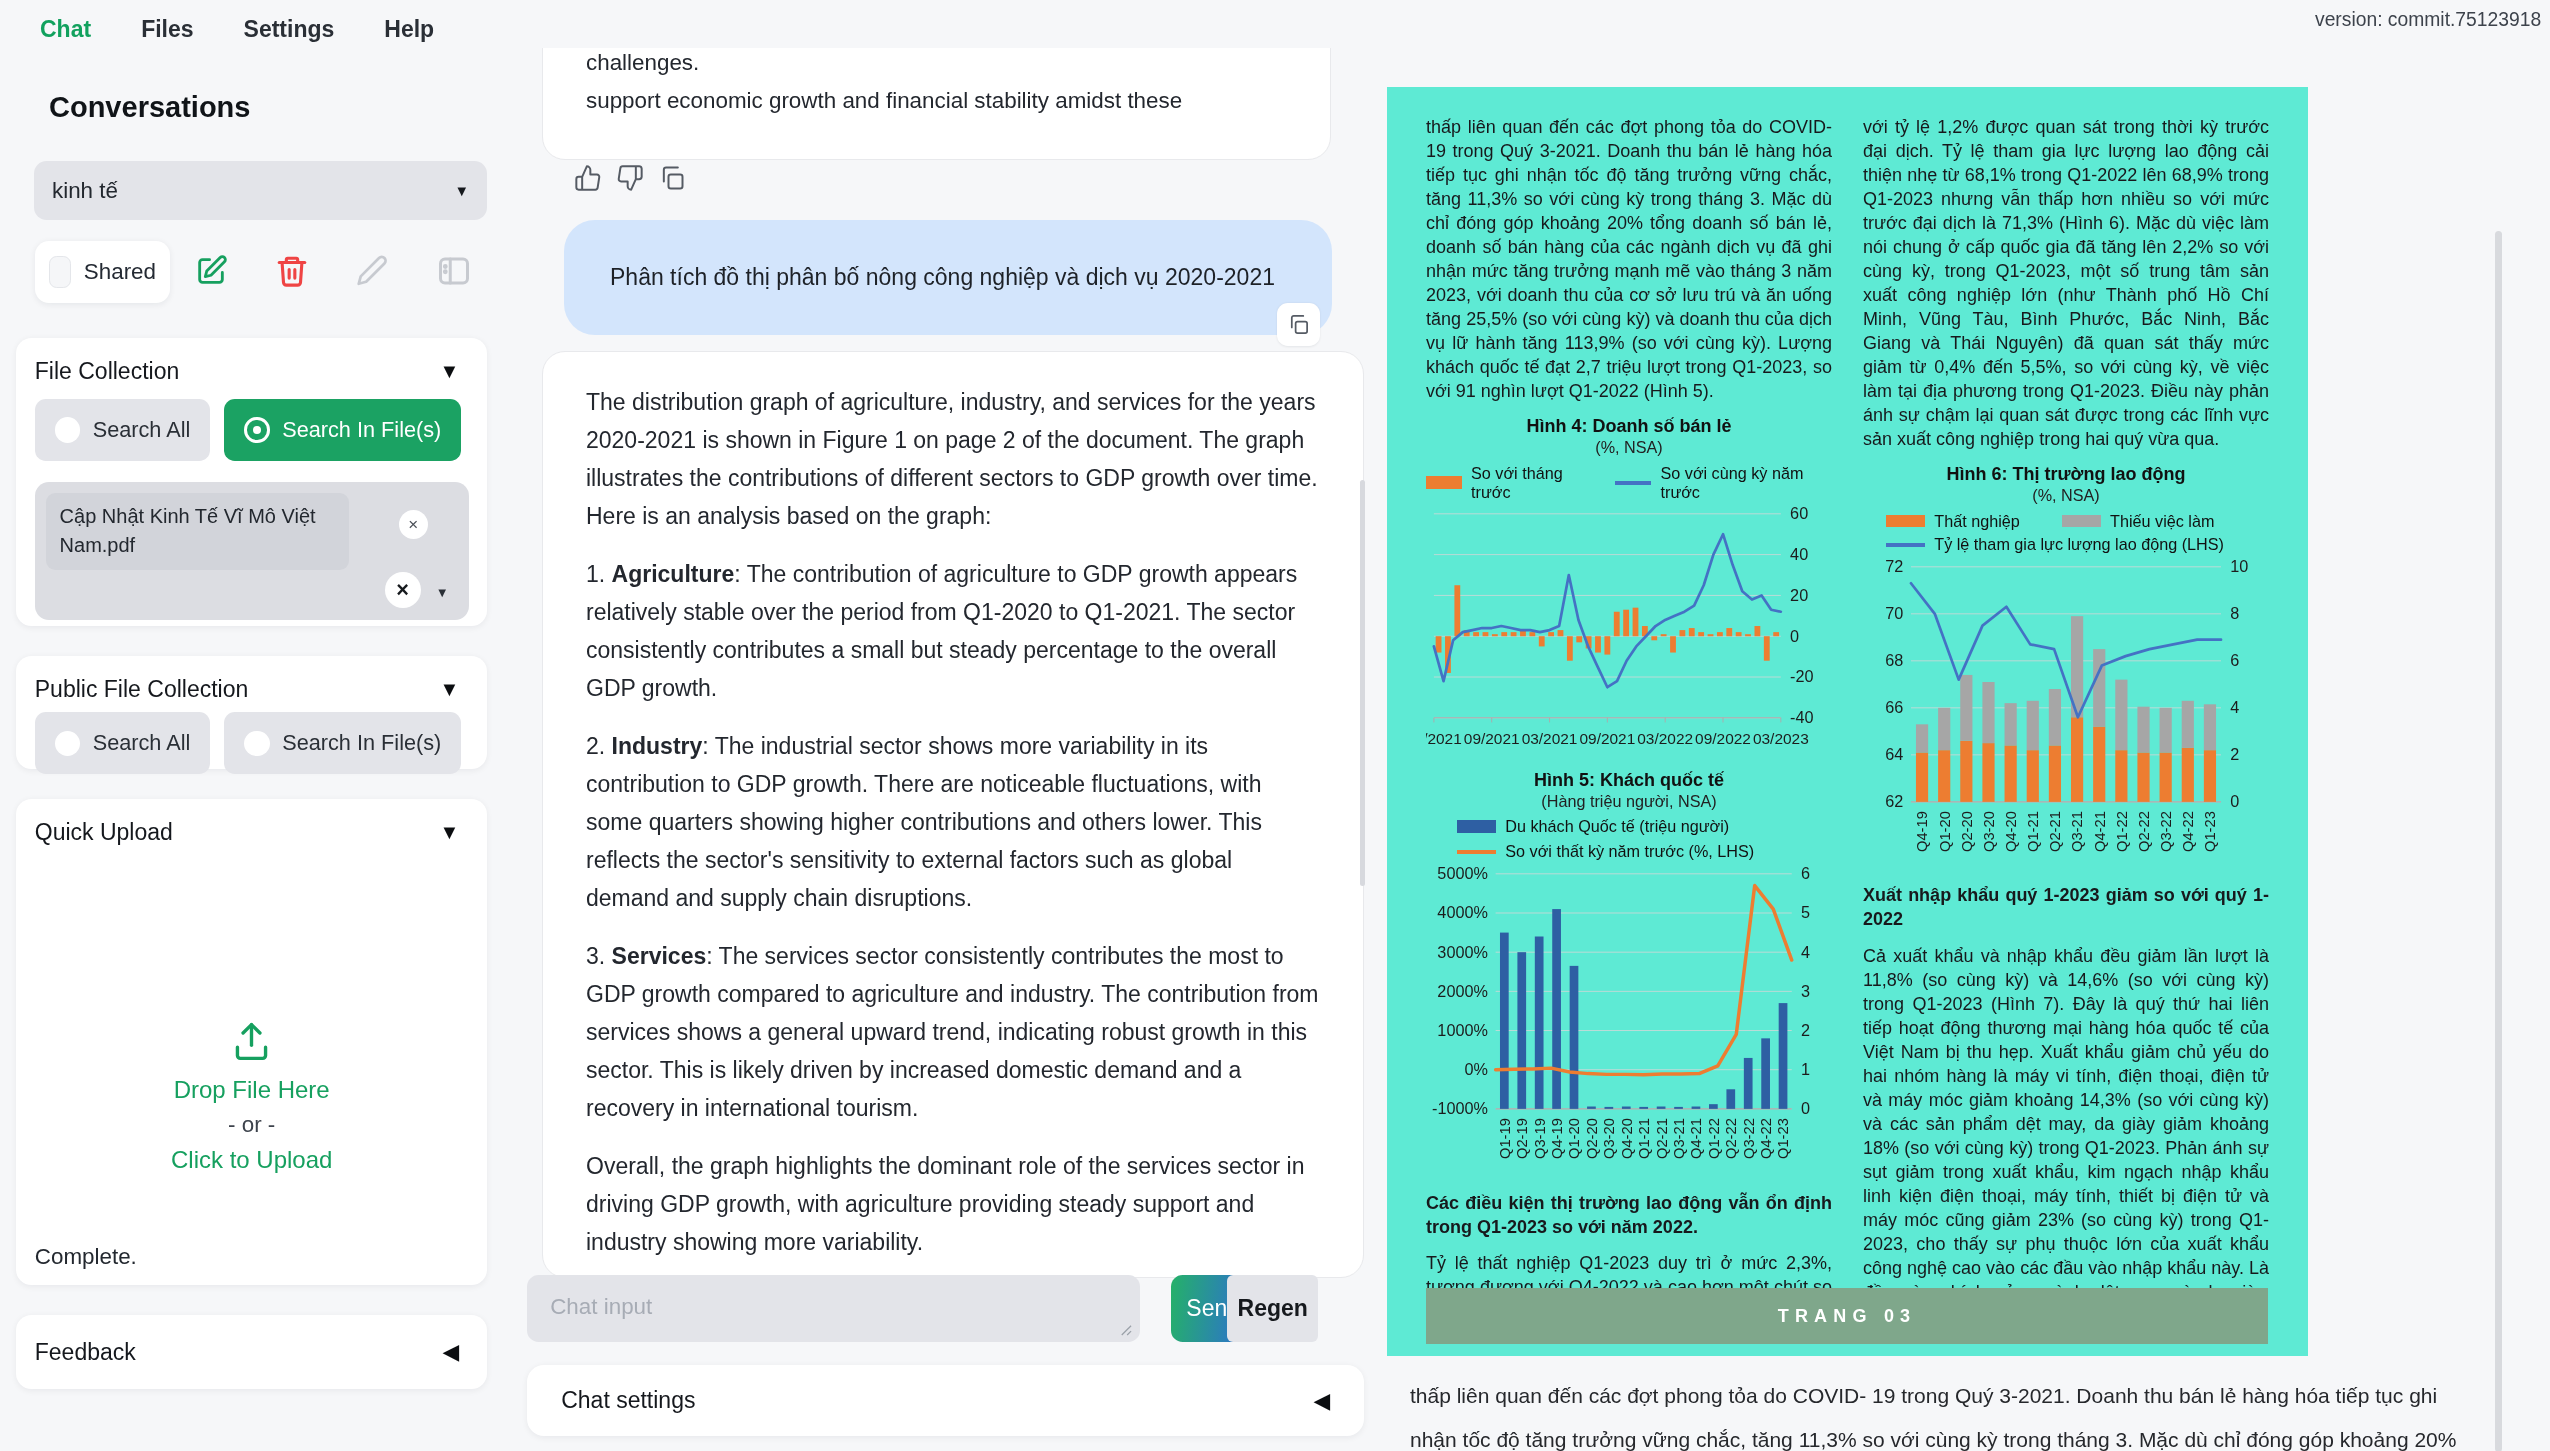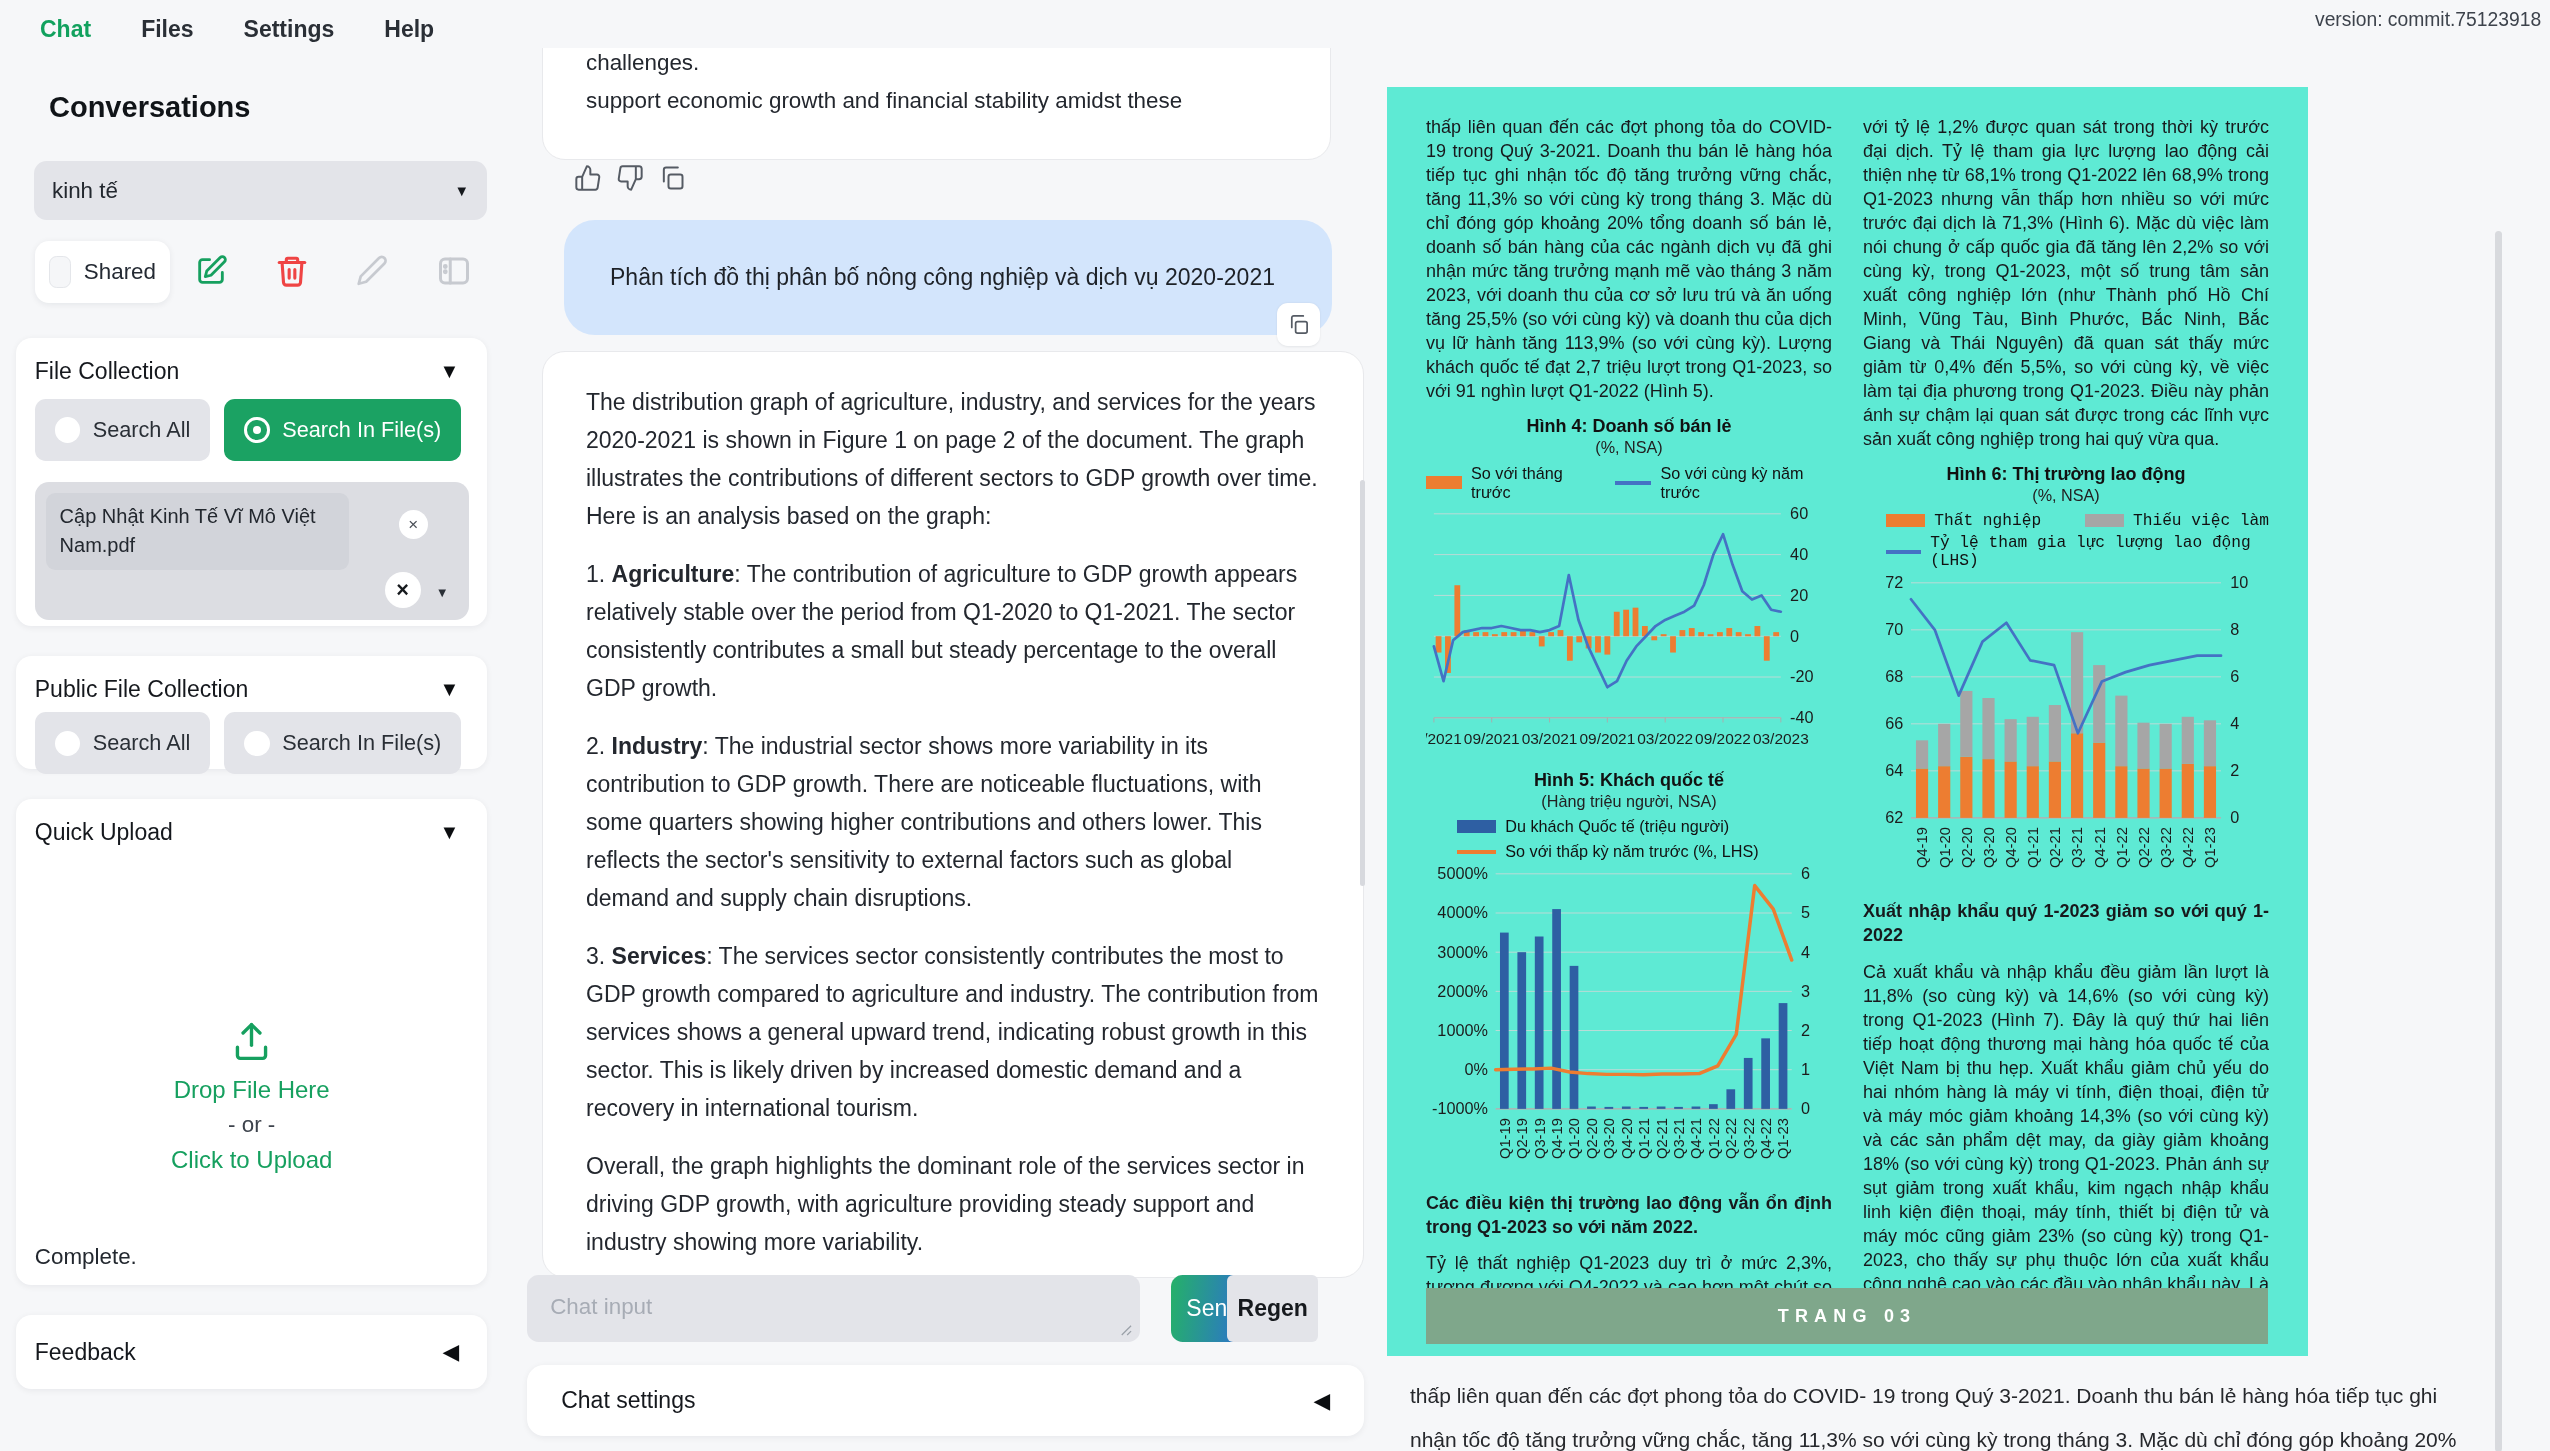--- a/index.html
+++ b/index.html
@@ -82,21 +82,21 @@
   .doc-page { position:absolute; left:1387px; top:87px; width:921px; height:1269px; background:#5eead4; }
   .page-cols { display:flex; gap:31px; padding:28px 39px 0; height:1201px; overflow:hidden; }
   .pcol { width:406px; flex:0 0 406px; overflow:hidden; }
   .pp { font-size:18px; line-height:24px; color:#17191c; text-align:justify; margin-bottom:12.4px; }
   .phead { font-size:18px; line-height:24px; color:#17191c; font-weight:700; text-align:justify; margin:10.8px 0 12.4px; }
   .chart { margin:4.6px 0 10.8px; }
   .c-title { text-align:center; font-size:18px; font-weight:700; color:#111; line-height:23px; }
   .c-sub { text-align:center; font-size:16.2px; color:#222; margin-bottom:6.2px; }
   .legend { display:flex; justify-content:center; align-items:center; gap:20px; font-size:16.2px; color:#111; margin:6.2px 0 1.5px; }
   .legend-col { flex-direction:column; align-items:flex-start; gap:6.2px; padding-left:31px; }
-  .legend-wrap { flex-wrap:wrap; column-gap:42px; row-gap:4.6px; padding-left:23px; justify-content:space-between;font-family:Liberation Mono, monospace; }
+  .legend-wrap { flex-wrap:wrap; column-gap:42px; row-gap:4.6px; padding-left:23px; justify-content:flex-start; }
   .legend-wrap .lg-item:nth-child(3) { flex-basis:100%; }
   .lg-item { display:flex; align-items:center; gap:9.3px; }
   .sw-bar { width:39px; height:12.4px; display:inline-block; }
   .sw-line { width:39px; height:3.9px; display:inline-block; }
   .chart svg { display:block; }
   .page-footer { position:absolute; left:39px; top:1201px; width:842px; height:56px; background:#7fa78b; display:flex; align-items:center; justify-content:center; }
   .page-footer span { color:#fff; font-size:18px; font-weight:700; letter-spacing:6.2px; }
 
   .below-text { position:absolute; left:1410px; top:1374px; width:1052px; }
   .below-text div { font-size:21px; line-height:44px; color:#26282c; white-space:nowrap; }
@@ -366,21 +366,21 @@
       <div class="chart">
         <div class="c-title">Hình 5: Khách quốc tế</div>
         <div class="c-sub">(Hàng triệu người, NSA)</div>
         <div class="legend legend-col">
             <span class="lg-item">
               <span class="sw-bar" style="background: rgb(46, 95, 163);"></span>
               <span>Du khách Quốc tế (triệu người)</span>
             </span>
             <span class="lg-item">
               <span class="sw-line" style="background: rgb(237, 125, 49);"></span>
-              <span>So với thấp kỳ năm trước (%, LHS)</span>
+              <span>So với thất kỳ năm trước (%, LHS)</span>
             </span>
           </div>
         <svg viewBox="0 0 525 410" width="406" height="317">
             <line x1="90" x2="473" y1="14" y2="14" stroke="#d7d7d7" stroke-width="1"></line>
             <line x1="90" x2="473" y1="64.66666666666666" y2="64.66666666666666" stroke="#d7d7d7" stroke-width="1"></line>
             <line x1="90" x2="473" y1="115.33333333333333" y2="115.33333333333333" stroke="#d7d7d7" stroke-width="1"></line>
             <line x1="90" x2="473" y1="166" y2="166" stroke="#d7d7d7" stroke-width="1"></line>
             <line x1="90" x2="473" y1="216.66666666666666" y2="216.66666666666666" stroke="#d7d7d7" stroke-width="1"></line>
             <line x1="90" x2="473" y1="267.33333333333337" y2="267.33333333333337" stroke="#d7d7d7" stroke-width="1"></line>
             <line x1="90" x2="473" y1="318" y2="318" stroke="#d7d7d7" stroke-width="1"></line>

